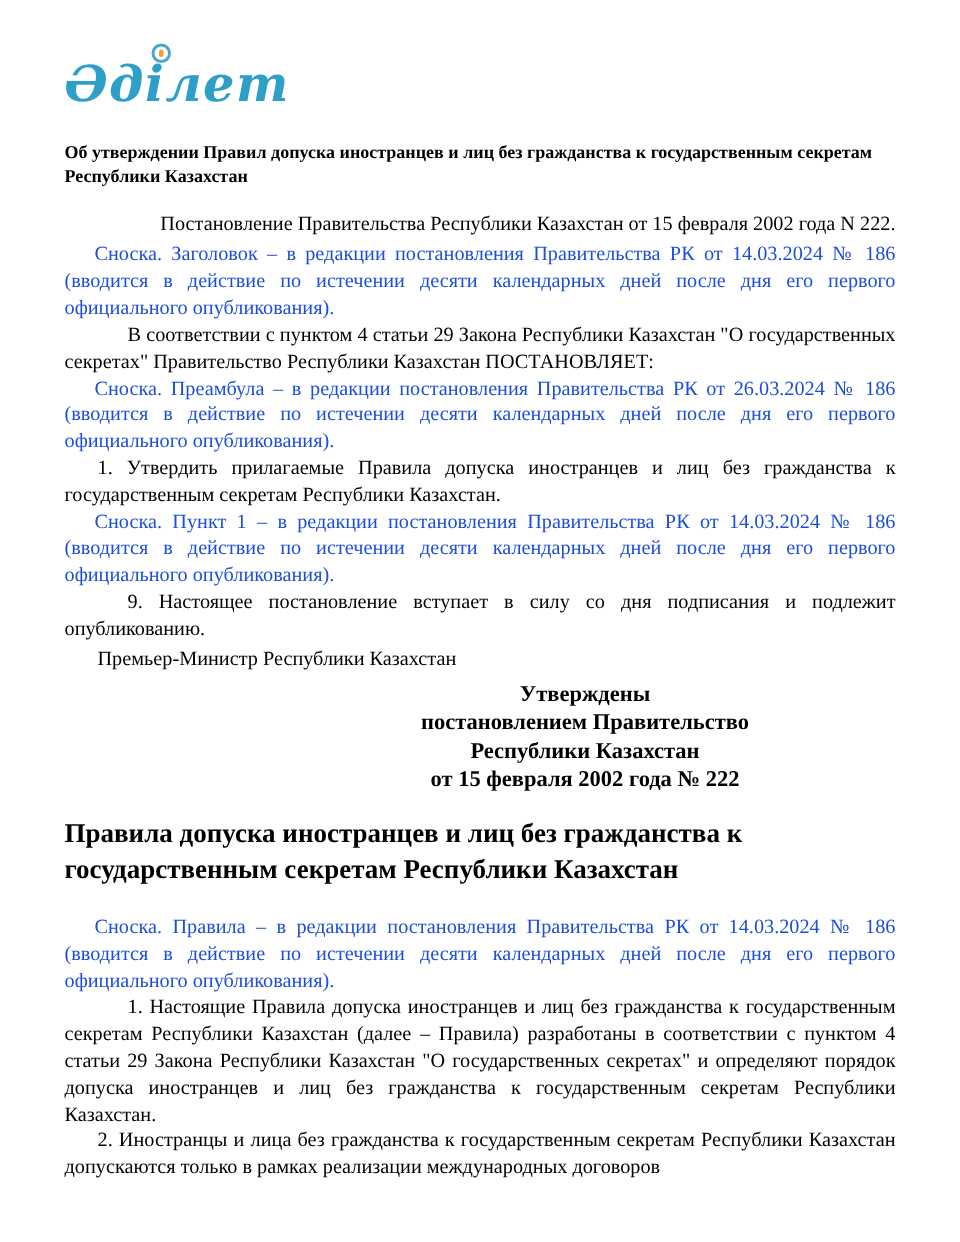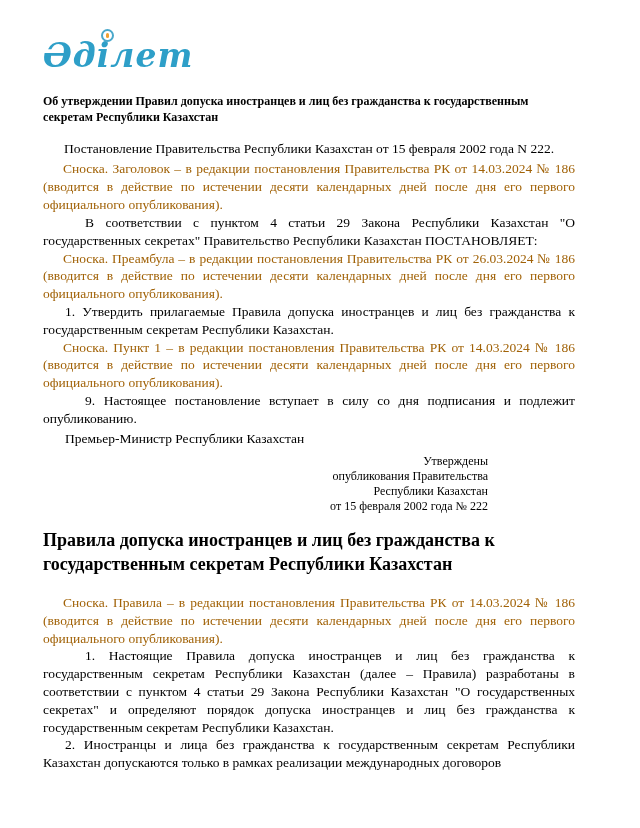--- a/index.html
+++ b/index.html
@@ -7,21 +7,21 @@
     padding: 0;
     background: #ffffff;
   }
   .page {
     position: relative;
     width: 640px;
     height: 828px;
     background: #ffffff;
     overflow: hidden;
     box-sizing: border-box;
-    padding: 34px 65px 0 43px;
+    padding: 34px 43px 0 43px;
     font-family: "Liberation Serif", "DejaVu Serif", serif;
     font-size: 13.5px;
     line-height: 1.32;
     color: #000000;
   }
   
   .logo {
     height: 44px;
     margin-bottom: 16px;
   }
@@ -63,40 +63,41 @@
     font-size: 12px;
     font-weight: bold;
     margin: 0 0 14px 0;
     text-align: left;
   }
   p {
     margin: 0;
     text-align: justify;
   }
   .subtitle {
-    text-align: center;
+    text-align: right;
     margin-bottom: 3px;
   }
   .footnote {
-    color: #a16207;
+    color: #1d4ed8;
     text-indent: 20px;
   }
   .indent-md { text-indent: 22px; }
   .indent-lg { text-indent: 42px; }
   .premier {
     text-align: left;
     padding-left: 22px;
     margin-top: 2px;
   }
   .approval {
     width: 240px;
     margin: 7px 87px 15px auto;
-    text-align: right;
-    font-size: 12px;
+    text-align: center;
+    font-size: 15px;
     line-height: 1.25;
+    font-weight: bold;
   }
   .approval div { white-space: nowrap; }
   h2.rules-title {
     font-size: 18px;
     font-weight: bold;
     margin: 10px 0 17px 0;
     text-align: left;
   }
   b.resolves { font-weight: normal; margin-top: 40px; }
 </style>
@@ -122,21 +123,21 @@
   <p class="indent-md">1. Утвердить прилагаемые Правила допуска иностранцев и лиц без гражданства к государственным секретам Республики Казахстан.</p>
 
   <p class="footnote">Сноска. Пункт 1 – в редакции постановления Правительства РК от 14.03.2024 № 186 (вводится в действие по истечении десяти календарных дней после дня его первого официального опубликования).</p>
 
   <p class="indent-lg">9. Настоящее постановление вступает в силу со дня подписания и подлежит опубликованию.</p>
 
   <p class="premier">Премьер-Министр Республики Казахстан</p>
 
   <div class="approval">
     <div>Утверждены</div>
-    <div>опубликования Правительства</div>
+    <div>постановлением Правительство</div>
     <div>Республики Казахстан</div>
     <div>от 15 февраля 2002 года № 222</div>
   </div>
 
   <h2 class="rules-title">Правила допуска иностранцев и лиц без гражданства к государственным секретам Республики Казахстан</h2>
 
   <p class="footnote">Сноска. Правила – в редакции постановления Правительства РК от 14.03.2024 № 186 (вводится в действие по истечении десяти календарных дней после дня его первого официального опубликования).</p>
 
   <p class="indent-lg">1. Настоящие Правила допуска иностранцев и лиц без гражданства к государственным секретам Республики Казахстан (далее – Правила) разработаны в соответствии с пунктом 4 статьи 29 Закона Республики Казахстан "О государственных секретах" и определяют порядок допуска иностранцев и лиц без гражданства к государственным секретам Республики Казахстан.</p>
 

